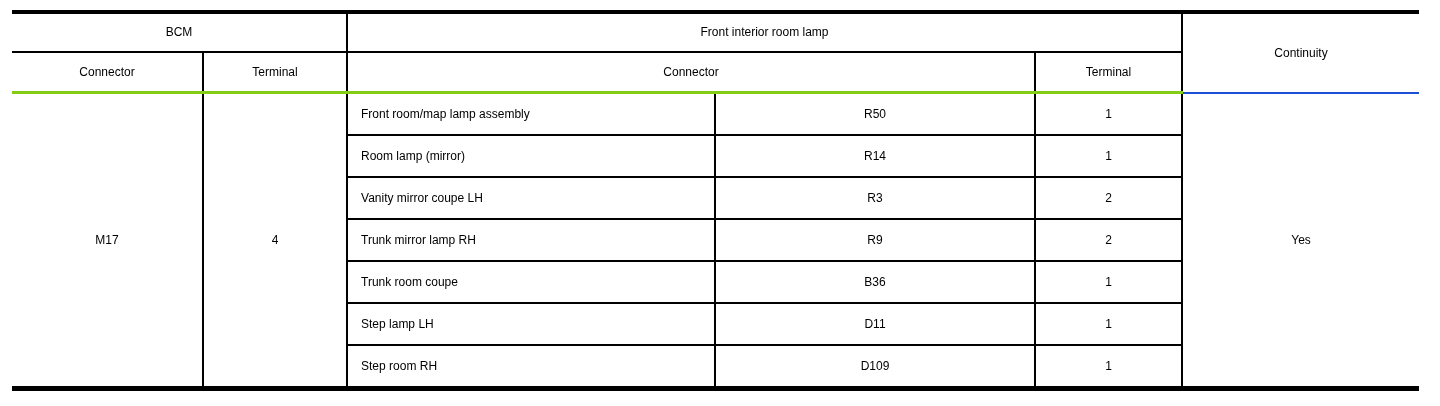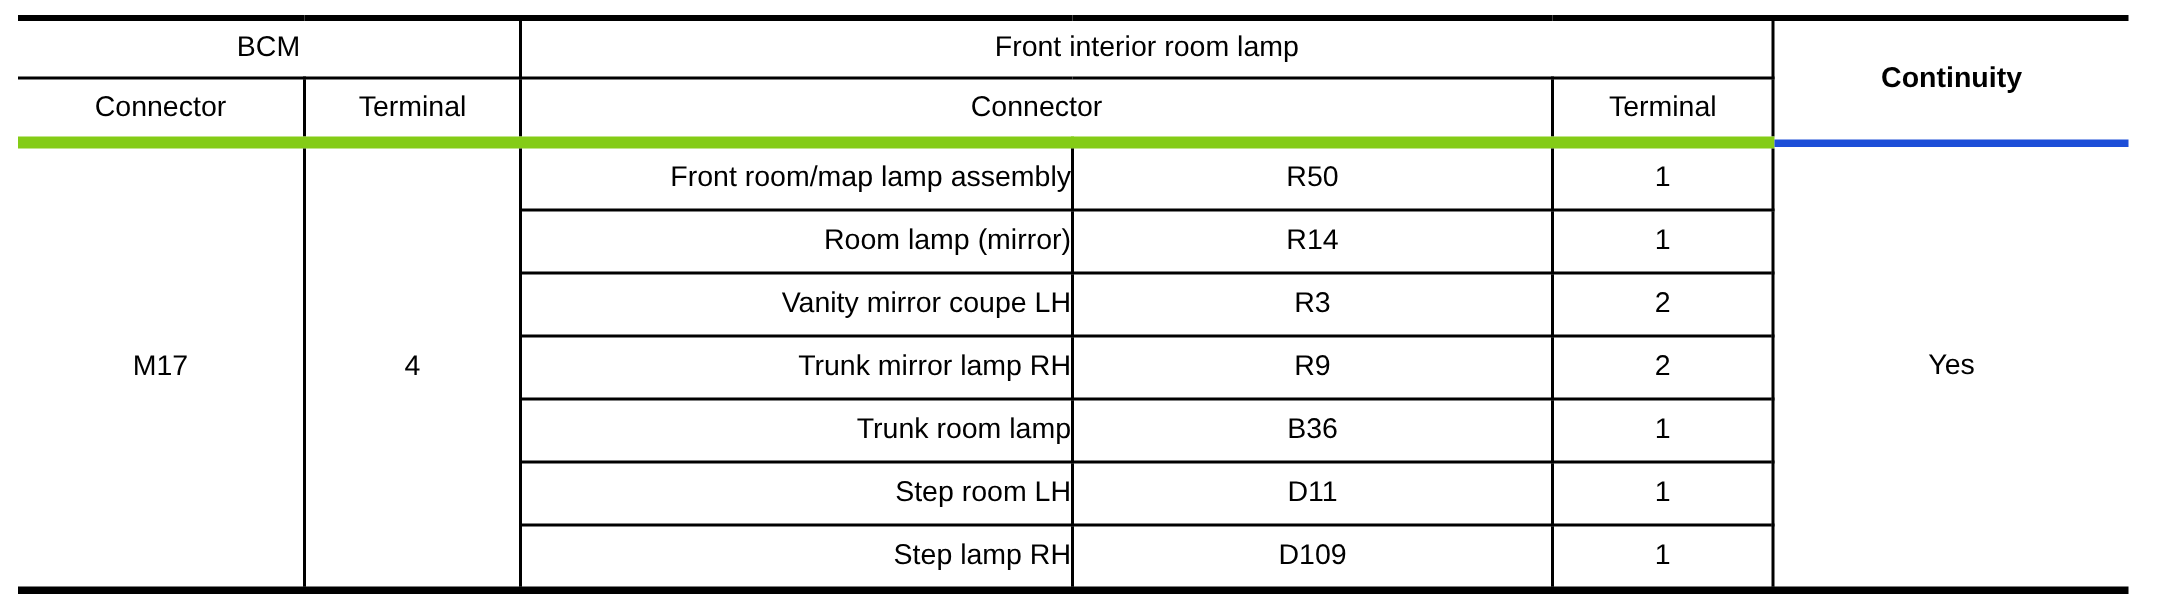--- a/index.html
+++ b/index.html
@@ -26,37 +26,37 @@
   }
   col.c1 { width: 191px; }
   col.c2 { width: 144px; }
   col.c3 { width: 368px; }
   col.c4 { width: 320px; }
   col.c5 { width: 147px; }
   col.c6 { width: 237px; }
   th, td {
     border: 2px solid #000000;
     font-weight: normal;
-    font-size: 19px;
+    font-size: 12px;
     line-height: 1.2;
     text-align: center;
     vertical-align: middle;
     padding: 0;
     background: #ffffff;
     overflow: hidden;
     white-space: nowrap;
   }
   .c-first { border-left: none; }
   .c-last  { border-right: none; }
   tr.hdr1 th { height: 37px; }
-  tr.hdr2 th { height: 38px; border-bottom: 8px solid #84cc16; margin-top: 22px; }
-  th.continuity-hdr { border-bottom: 5px solid #1d4ed8; font-weight: bold; }
+  tr.hdr2 th { height: 38px; border-bottom: 3px solid #84cc16; margin-top: 22px; }
+  th.continuity-hdr { border-bottom: 2px solid #1d4ed8; }
   tbody td { height: 40px; }
   td.lamp-name {
-    text-align: right;
+    text-align: left;
     padding-left: 13px;
   }
 </style>
 </head>
 <body>
 
 <div class="table-wrap">
   <table class="cont-table">
     <colgroup>
       <col class="c1">
@@ -97,29 +97,29 @@
         <td class="lamp-name">Vanity mirror coupe LH</td>
         <td>R3</td>
         <td>2</td>
       </tr>
       <tr>
         <td class="lamp-name">Trunk mirror lamp RH</td>
         <td>R9</td>
         <td>2</td>
       </tr>
       <tr>
-        <td class="lamp-name">Trunk room lamp</td>
+        <td class="lamp-name">Trunk room coupe</td>
         <td>B36</td>
         <td>1</td>
       </tr>
       <tr>
-        <td class="lamp-name">Step room LH</td>
+        <td class="lamp-name">Step lamp LH</td>
         <td>D11</td>
         <td>1</td>
       </tr>
       <tr>
-        <td class="lamp-name">Step lamp RH</td>
+        <td class="lamp-name">Step room RH</td>
         <td>D109</td>
         <td>1</td>
       </tr>
     </tbody>
   </table>
 </div>
 
 </body></html>

